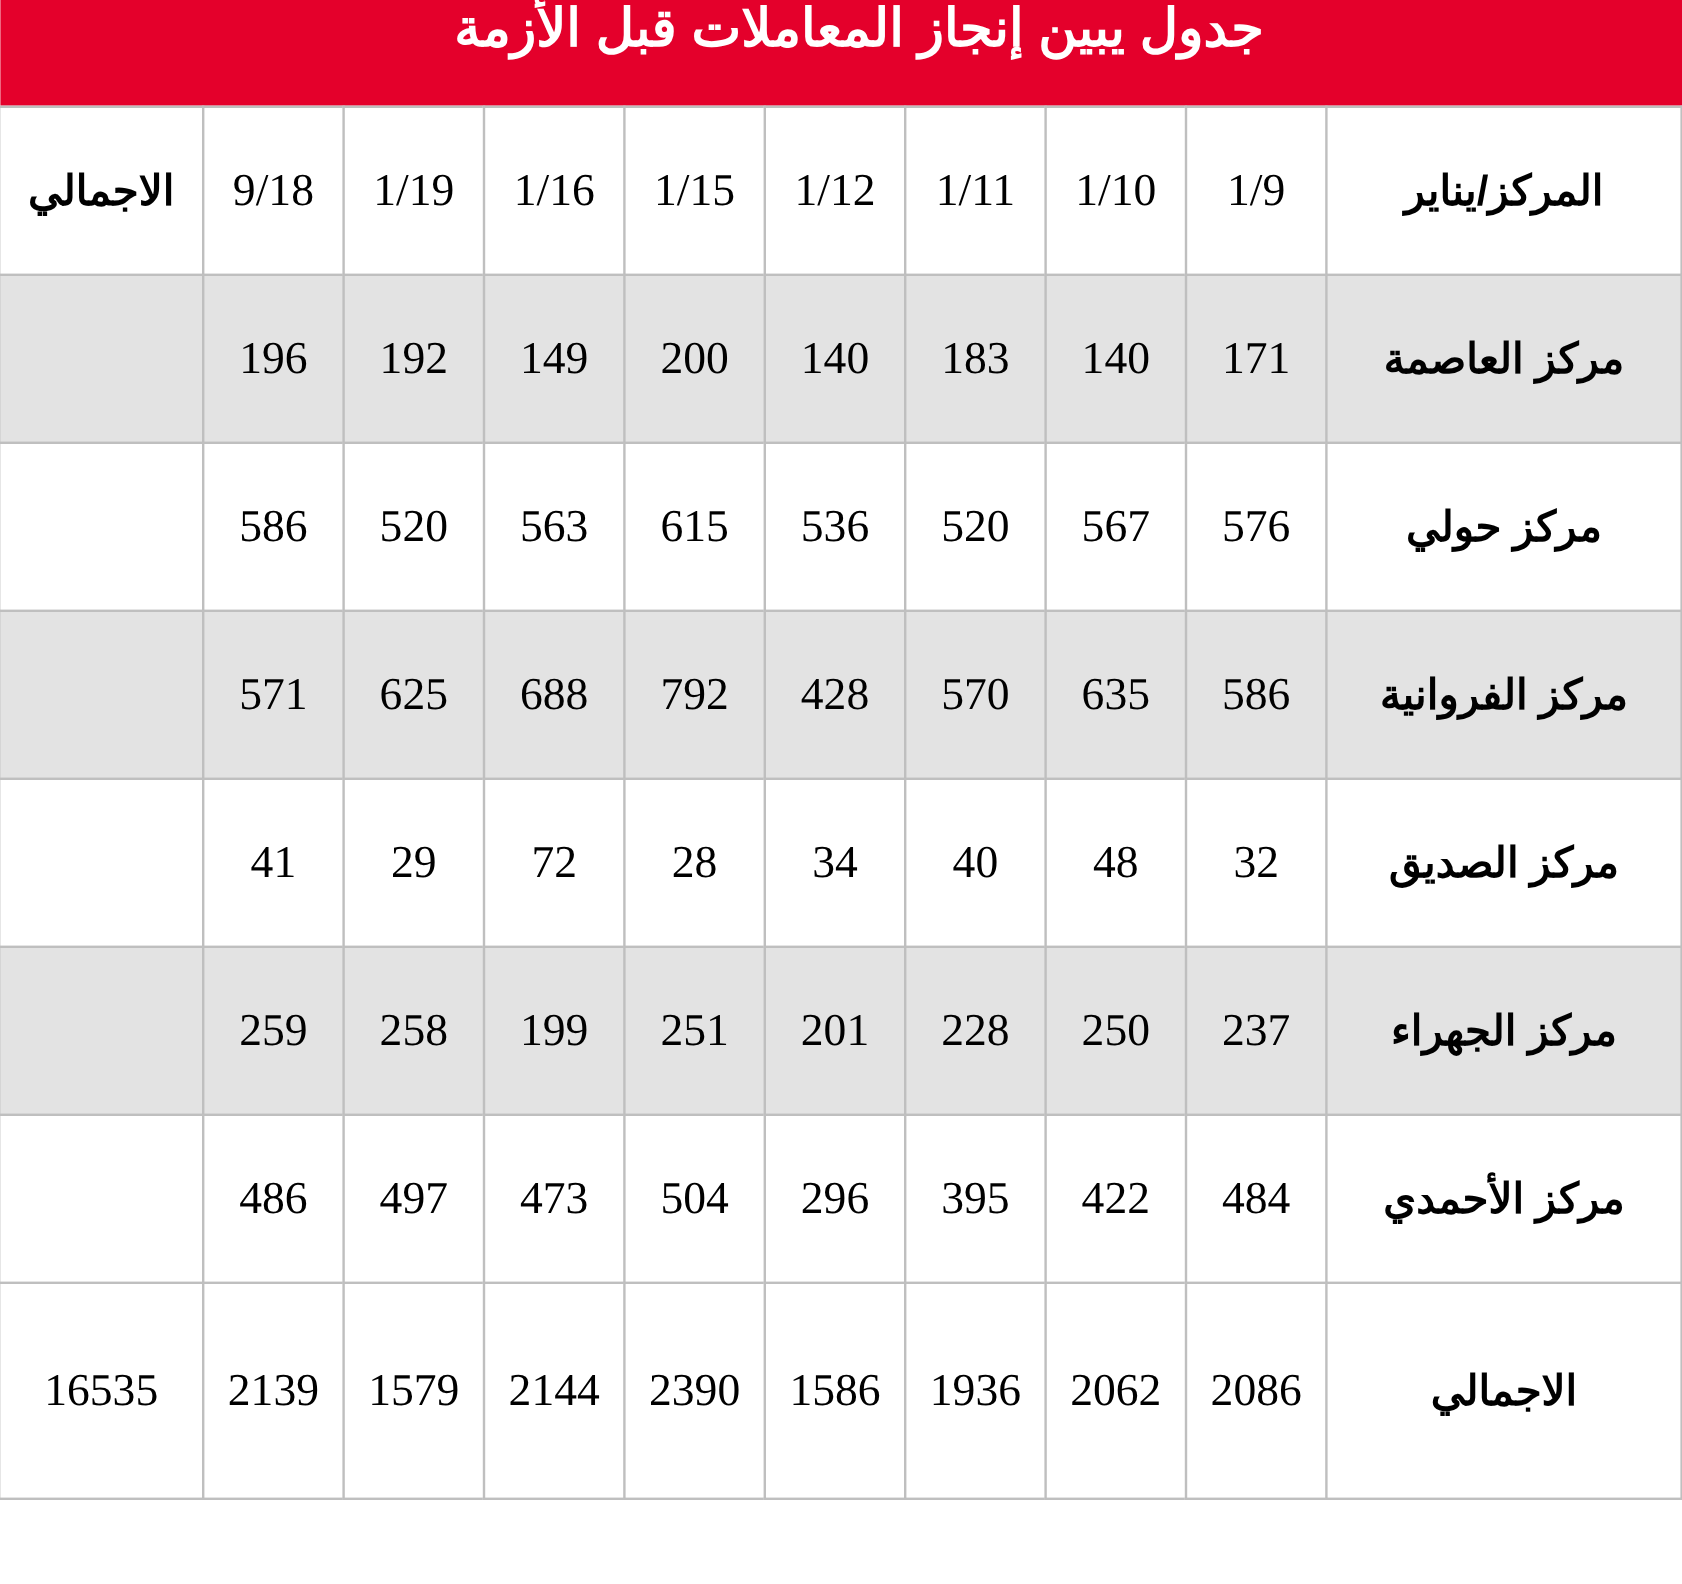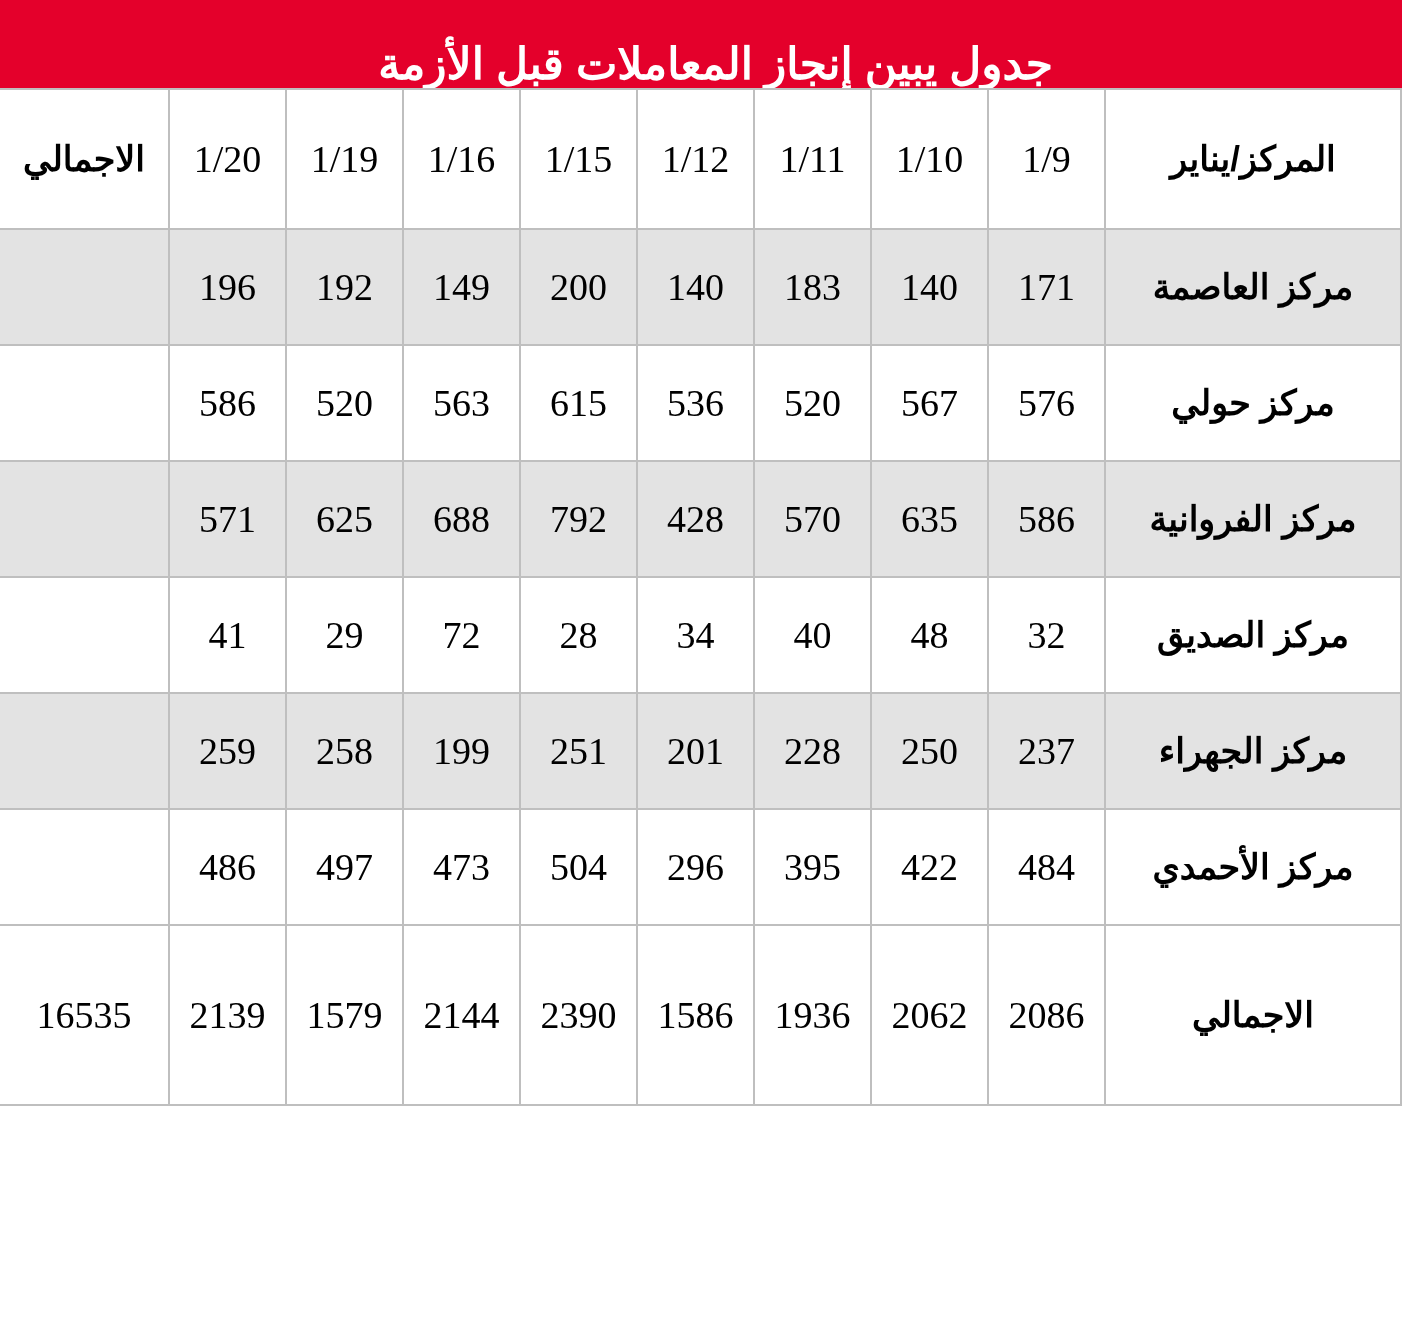--- a/index.html
+++ b/index.html
@@ -19,21 +19,21 @@
     height: 1320px;
     box-sizing: border-box;
     display: flex;
     flex-direction: column;
   }
   .title-bar {
     background: #e4002b;
     color: #ffffff;
     height: 88px;
     display: flex;
-    align-items: flex-end;
+    align-items: flex-start;
     justify-content: center;
     box-sizing: border-box;
     padding-left: 29px;
   }
   .title-bar .title-text {
     font-family: "Liberation Sans", sans-serif;
     font-weight: bold;
     font-size: 44px;
     line-height: 1.1;
     letter-spacing: 0px;
@@ -64,21 +64,21 @@
     font-weight: bold;
     font-size: 35px;
     background: #ffffff;
   }
   tr.header-row td.num-head {
     font-family: "Liberation Serif", serif;
     font-weight: normal;
     font-size: 38px;
   }
   tr.body-row td {
-    height: 116px;
+    height: 140px;
   }
   tr.body-row td.row-label {
     font-family: "Liberation Sans", sans-serif;
     font-weight: bold;
     font-size: 35px;
   }
   tr.body-row td.value {
     font-family: "Liberation Serif", serif;
     font-size: 38px;
   }
@@ -128,21 +128,21 @@
 
     <tr class="header-row">
           <td>المركز/يناير</td>
           <td class="num-head">1/9</td>
           <td class="num-head">1/10</td>
           <td class="num-head">1/11</td>
           <td class="num-head">1/12</td>
           <td class="num-head">1/15</td>
           <td class="num-head">1/16</td>
           <td class="num-head">1/19</td>
-          <td class="num-head">1/20</td>
+          <td class="num-head">9/18</td>
           <td>الاجمالي</td>
         </tr>
         <tr class="body-row shaded">
           <td class="row-label">مركز العاصمة</td>
           <td class="value">171</td>
           <td class="value">140</td>
           <td class="value">183</td>
           <td class="value">140</td>
           <td class="value">200</td>
           <td class="value">149</td>

